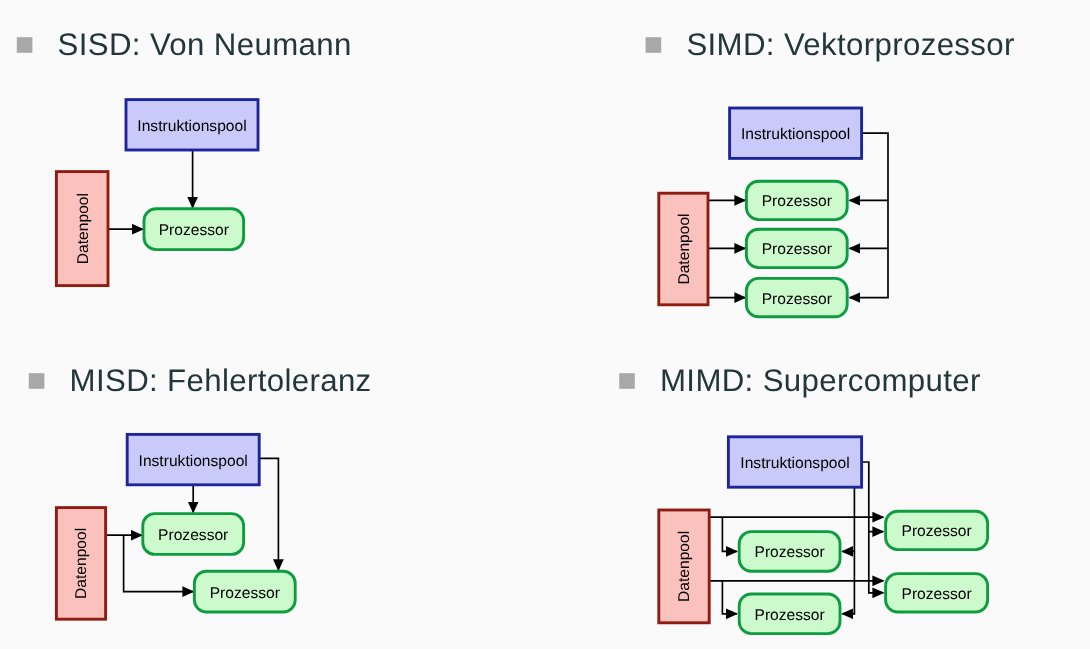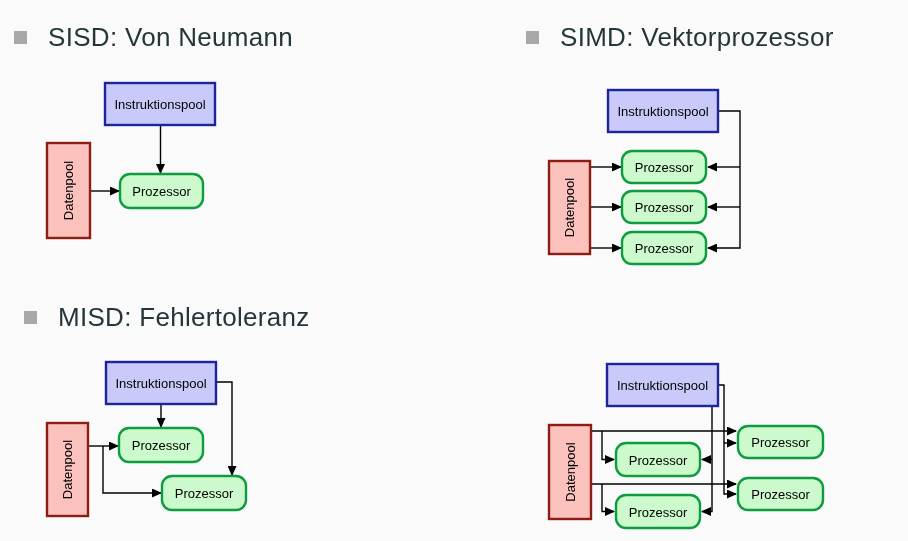--- a/index.html
+++ b/index.html
@@ -24,21 +24,21 @@
     background: #a8a8a8;
     flex: 0 0 auto;
   }
   .header .title {
     font-size: 26px;
     letter-spacing: 0.3px;
     color: #23373b;
     white-space: nowrap;
   }
   #h-sisd { left: 14px; top: 20px; }
-  #h-simd { left: 526px; top: 20px; }
+  #h-simd { left: 538px; top: 20px; }
   #h-misd { left: 24px; top: 300px; }
   #h-mimd { left: 516px; top: 300px; }
   svg#diagram-canvas {
     position: absolute;
     left: 0; top: 0;
     width: 908px; height: 541px;
   }
   .node-label {
     font-family: "Liberation Sans", sans-serif;
     font-size: 13px;
@@ -58,20 +58,24 @@
     <span class="bullet"></span>
     <span class="title">SISD: Von Neumann</span>
   </div>
   <div class="header" id="h-simd">
     <span class="bullet"></span>
     <span class="title">SIMD: Vektorprozessor</span>
   </div>
   <div class="header" id="h-misd">
     <span class="bullet"></span>
     <span class="title">MISD: Fehlertoleranz</span>
+  </div>
+  <div class="header" id="h-mimd">
+    <span class="bullet"></span>
+    <span class="title">MIMD: Supercomputer</span>
   </div>
 
   <svg id="diagram-canvas" viewBox="0 0 908 541">
     <defs>
       <marker id="arr" viewBox="0 0 10 9" markerUnits="userSpaceOnUse" markerWidth="10" markerHeight="9" refX="9" refY="4.5" orient="auto">
         <path d="M0,0 L10,4.5 L0,9 Z" fill="#000000"></path>
       </marker>
     </defs>
 
     <g>

